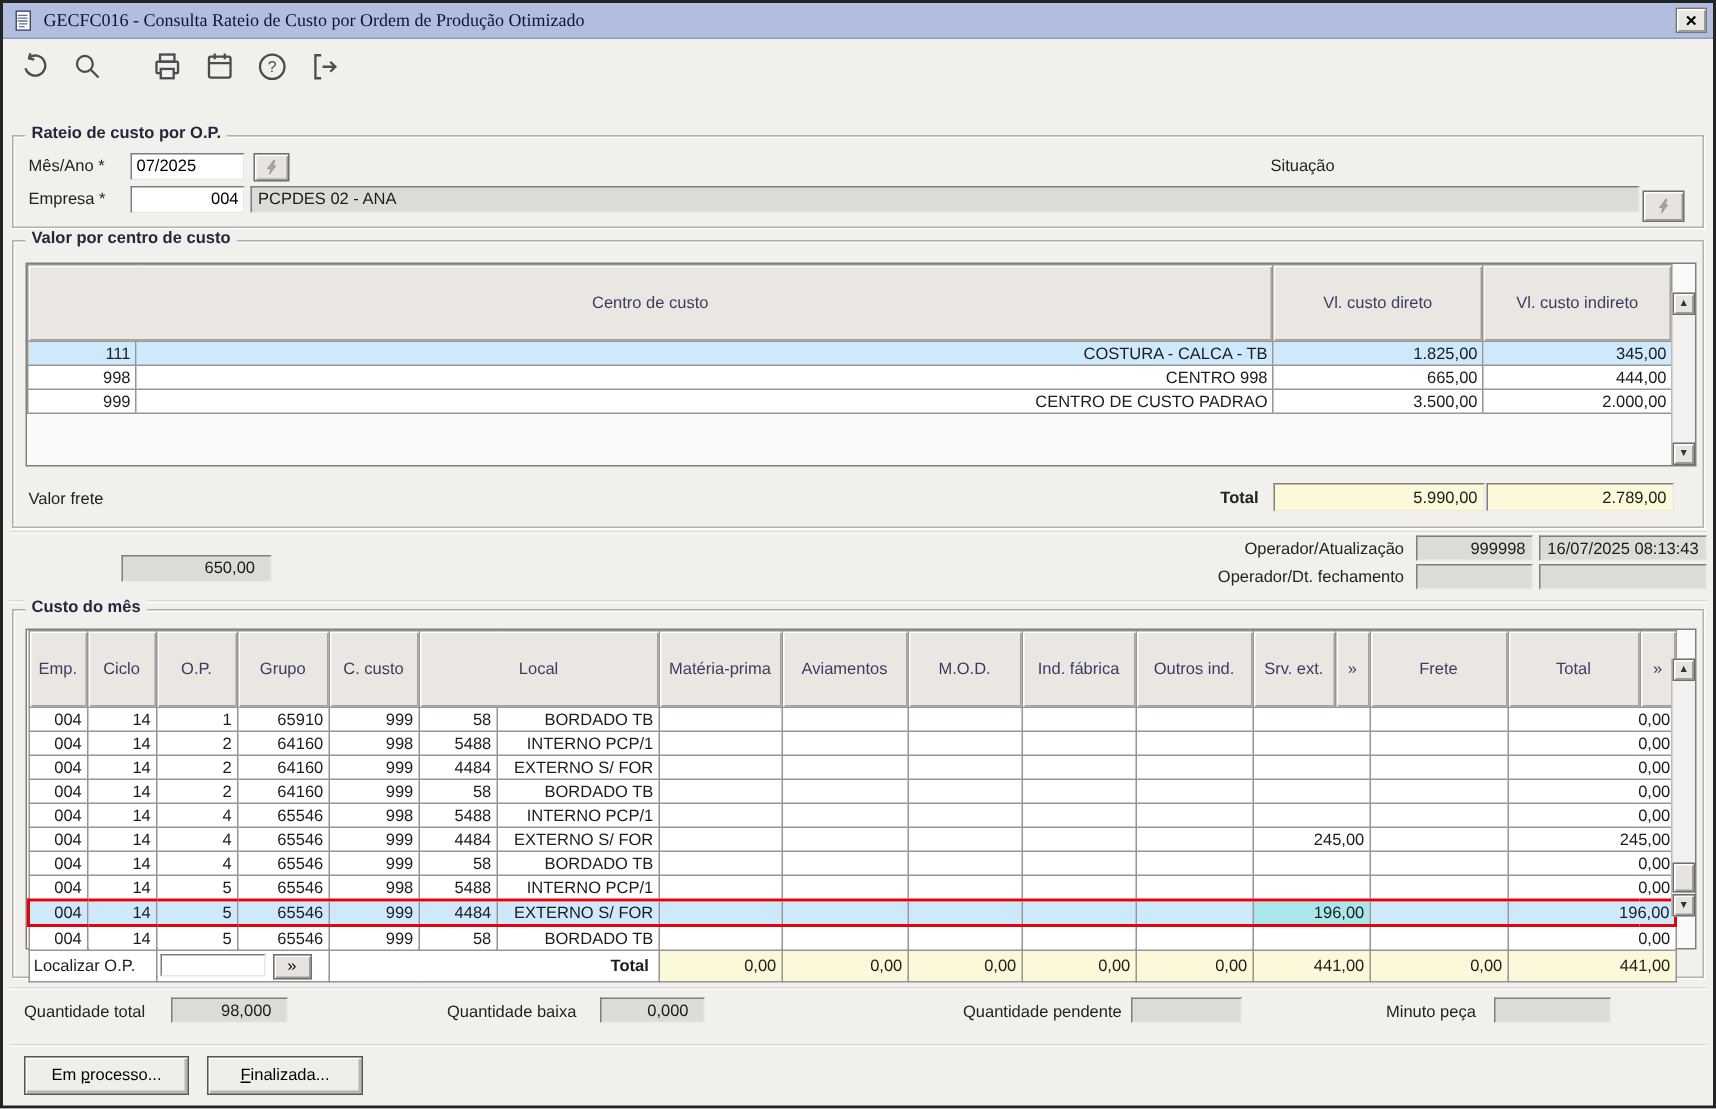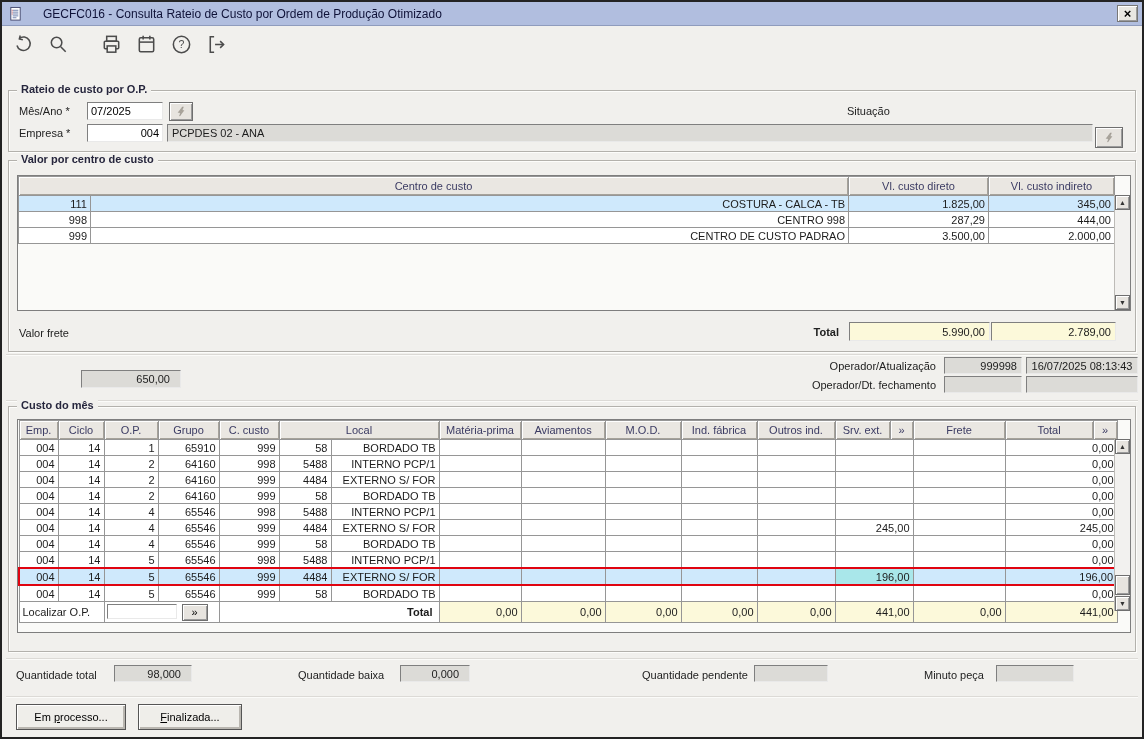--- a/index.html
+++ b/index.html
@@ -7,21 +7,21 @@
     --selection:#cfe9fc; --selection_border:#e00410; --cell_highlight:#a9e7ea;
     --totals_bg:#fcf9da; --readonly_bg:#dcdbd7; --grid_line:#969696; --header_text:#3b3b63;
   }
   html,body{margin:0;padding:0;background:#d7d7d7;}
   body{font-family:"Liberation Sans",sans-serif;font-size:11px;color:#1c1c1c;}
   .window{position:relative;width:1144px;height:739px;background:var(--window_bg);
     border:2px solid #232323;box-sizing:border-box;overflow:hidden;}
   
   .titlebar{position:absolute;left:0;top:0;width:1140px;height:24px;background:var(--titlebar);
     display:flex;align-items:center;padding-left:6px;box-sizing:border-box;border-bottom:1px solid #8f9cbd;}
-  .titlebar .title{color:var(--titlebar_text);font-size:12px;margin-left:20px;white-space:nowrap;}
+  .titlebar .title{color:var(--titlebar_text);font-size:12px;margin-left:6px;white-space:nowrap;font-family:Liberation Serif, serif;}
   .close{position:absolute;right:4px;top:3px;width:21px;height:17px;background:#e9e7e2;
     border:1px solid #777;box-shadow:inset 1px 1px 0 #fff,inset -1px -1px 0 #9b9b9b;
     font-weight:bold;font-size:13px;line-height:14px;text-align:center;padding:0;cursor:default;
     font-family:"Liberation Sans",sans-serif;}
   
   .toolbar{position:absolute;left:0;top:24px;width:1140px;height:36px;display:flex;align-items:center;
     padding-left:8px;box-sizing:border-box;gap:8px;}
   .toolbtn{width:27px;height:27px;border:none;background:transparent;display:flex;align-items:center;justify-content:center;padding:0;}
   .toolbtn:nth-child(2){margin-right:18px;}
   
@@ -36,21 +36,21 @@
   .field.ctr{justify-content:center;}
   .field.lft{padding-left:4px;}
   .lookup{position:absolute;background:#e7e4df;border:1px solid #6f6f6f;
     box-shadow:inset 1px 1px 0 #fff,inset -1px -1px 0 #9b9b9b;display:flex;align-items:center;justify-content:center;padding:0;}
   .sep{position:absolute;left:4px;width:1132px;height:0;border-top:1px solid #dcdad6;border-bottom:1px solid #fbfbf9;}
   
   .gridwrap{position:absolute;border:1px solid #7e7e7e;background:#fafaf8;box-sizing:border-box;}
   table.grid{border-collapse:collapse;table-layout:fixed;}
   table.grid th{height:18px;border:1px solid var(--grid_line);background:#eae7e2;
     box-shadow:inset 1px 1px 0 #fff,inset -1px -1px 0 #a6a29a;color:var(--header_text);
-    font-weight:normal;font-size:11px;padding:0 2px;overflow:hidden;white-space:nowrap;margin-left:20px;}
+    font-weight:normal;font-size:11px;padding:16px 2px;overflow:hidden;white-space:nowrap;margin-left:20px;}
   table.grid td{border:1px solid var(--grid_line);background:#fff;font-size:11px;
     overflow:hidden;white-space:nowrap;padding:0 3px;}
   table.grid tbody td{height:15px;}
   .centro tbody td{height:17px;}
   td.num{text-align:right;}
   td.txt{text-align:right;}
   td.tot{background:var(--totals_bg);}
   tr.rowsel td{background:var(--selection);}
   tr.rsel td{background:var(--selection);border-top:2px solid var(--selection_border);border-bottom:2px solid var(--selection_border);}
   tr.rsel td:first-child{border-left:2px solid var(--selection_border);}
@@ -180,21 +180,21 @@
         <tbody>
             <tr class="rowsel">
               <td class="num">111</td>
               <td class="txt">COSTURA - CALCA - TB</td>
               <td class="num">1.825,00</td>
               <td class="num">345,00</td>
             </tr>
             <tr>
               <td class="num">998</td>
               <td class="txt">CENTRO 998</td>
-              <td class="num">287,29</td>
+              <td class="num">665,00</td>
               <td class="num">444,00</td>
             </tr>
             <tr>
               <td class="num">999</td>
               <td class="txt">CENTRO DE CUSTO PADRAO</td>
               <td class="num">3.500,00</td>
               <td class="num">2.000,00</td>
             </tr>
           </tbody>
       </table>

